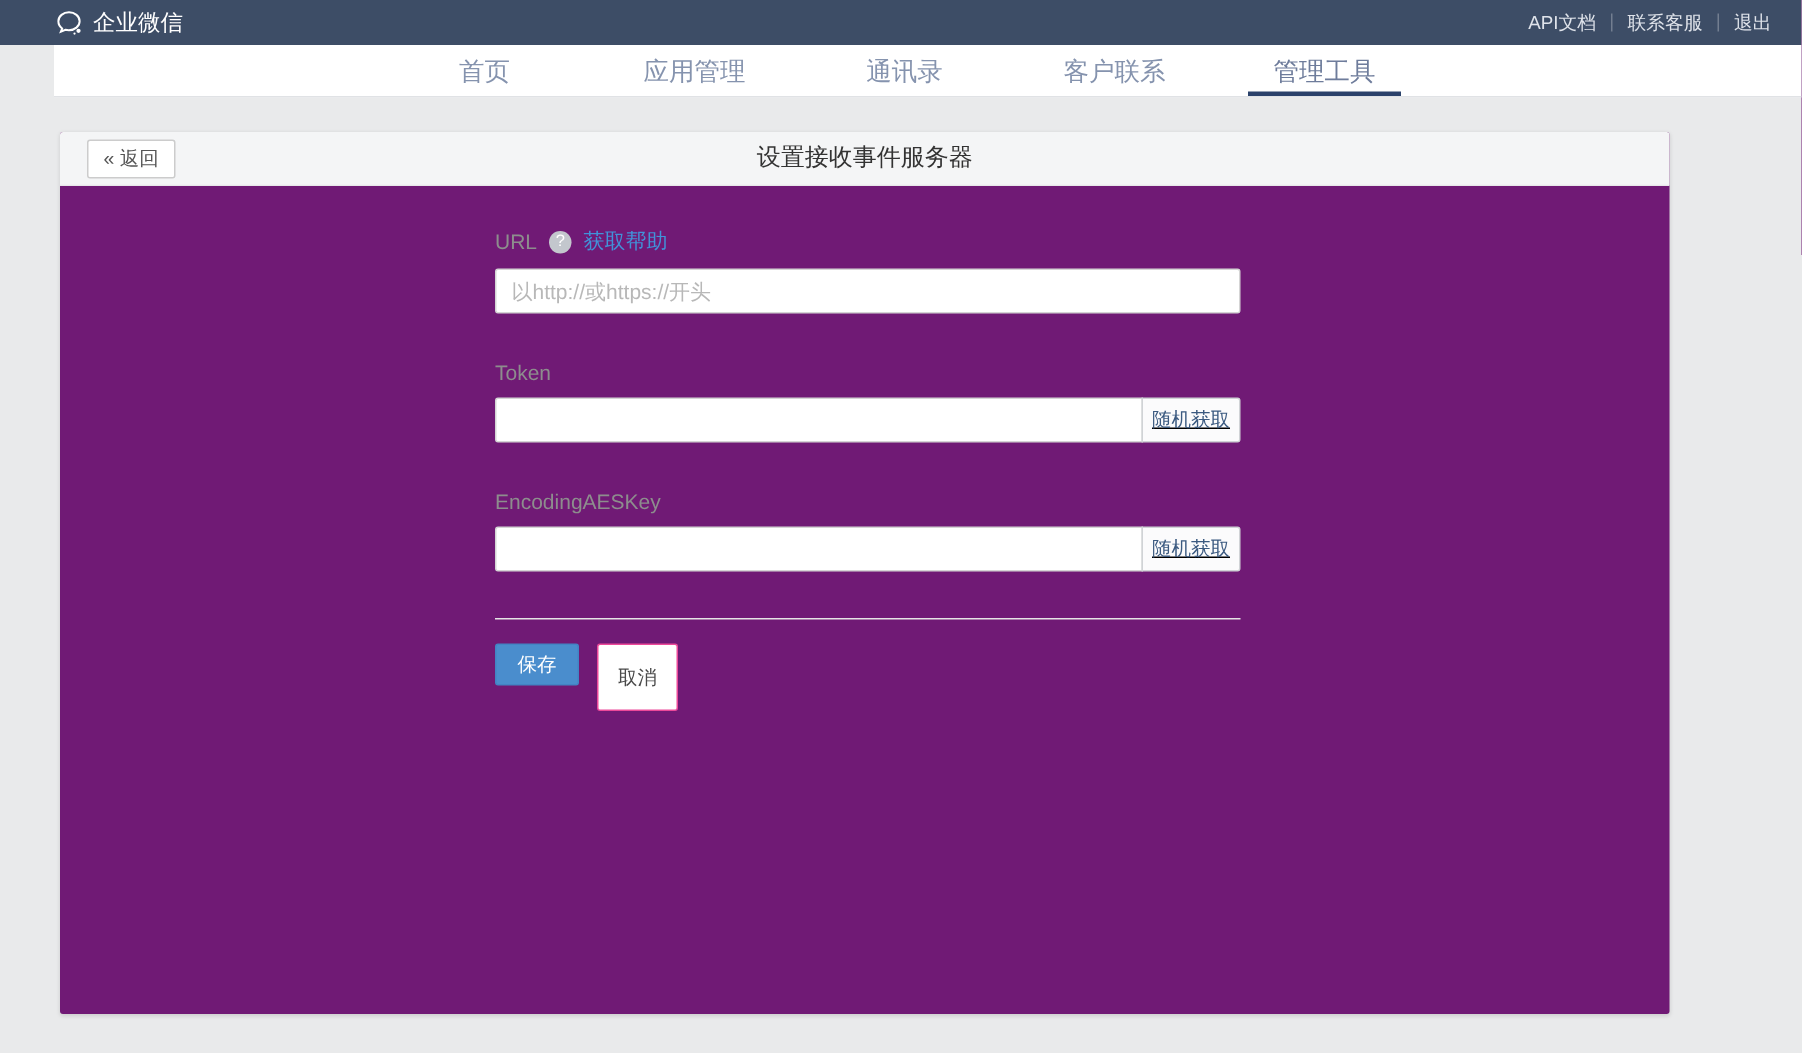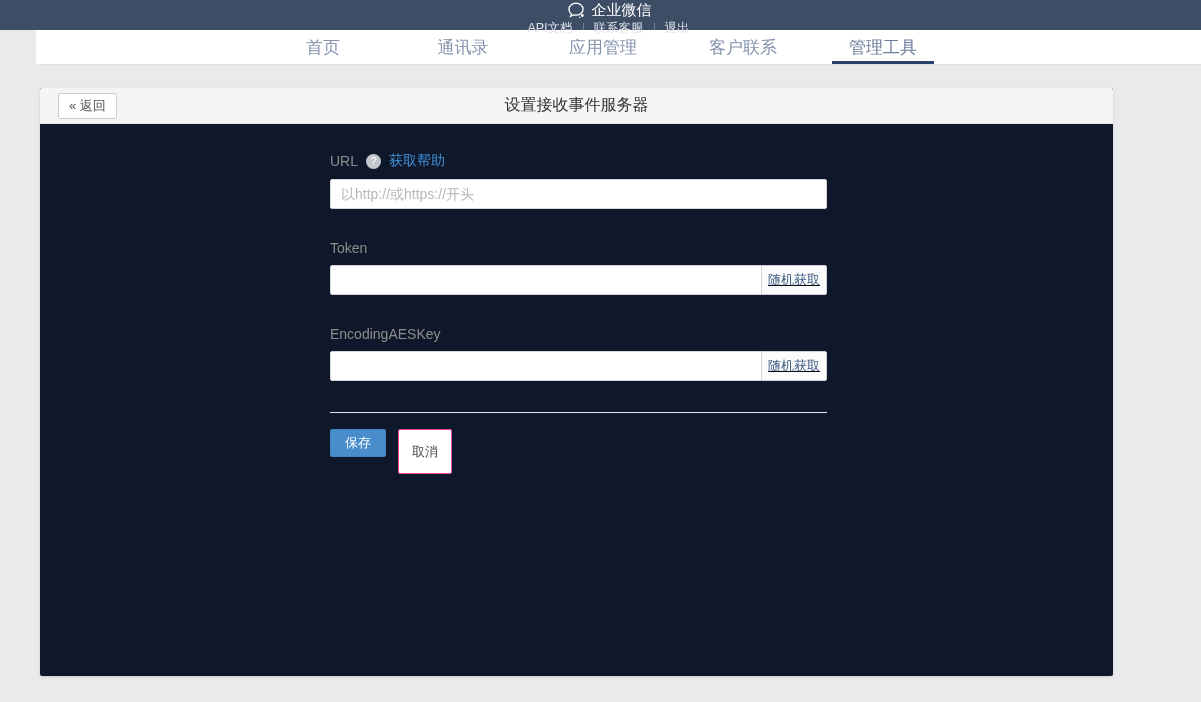--- a/index.html
+++ b/index.html
@@ -9,21 +9,20 @@
     font-family:"Liberation Sans","DejaVu Sans",sans-serif;
     overflow:hidden;
     position:relative;
   }
 
   
   .topbar {
     height:30px; background:#3d4d66;
     display:flex; align-items:center; justify-content:space-between;
     padding:0 20px 0 36px;
-    flex-direction:column;
   }
   .brand { display:flex; align-items:center; gap:6px; color:#ffffff; font-size:15px; }
   .brand svg { display:block; }
   .topbar-links { display:flex; align-items:center; gap:10px; font-size:12.5px; }
   .topbar-links a { color:#dfe3ea; text-decoration:none; cursor:pointer; }
   .sep { width:1px; height:12px; background:rgba(255,255,255,.28); }
 
   
   .navbar { height:35px; background:#ffffff; border-bottom:1px solid #e0e2e5;margin-left:36px; }
   .nav-list { list-style:none; display:flex; height:100%; margin-left:217px; }
@@ -34,21 +33,21 @@
   }
   .tab.active { color:#6e7c9b; }
   .tab.active::after {
     content:""; position:absolute; bottom:0; left:50%; transform:translateX(-50%);
     width:102px; height:3px; background:#2b426b;
   }
 
   
   .card {
     position:absolute; left:40px; top:88px; width:1073px; height:588px;
-    background:#0f172a; border-radius:2px; box-shadow:0 1px 3px rgba(0,0,0,.13);
+    background:#701a75; border-radius:2px; box-shadow:0 1px 3px rgba(0,0,0,.13);
   }
   .card-header {
     height:36px; background:#f4f5f6; border-bottom:1px solid #e8e8ea;
     border-radius:2px 2px 0 0;
     display:flex; align-items:center; position:relative;
   }
   .back-btn {
     position:absolute; left:18px; top:50%; transform:translateY(-50%);
     height:26px; padding:0 10px; background:#ffffff;
     border:1px solid #cccccc; border-radius:2px;
@@ -119,22 +118,22 @@
     <span class="sep"></span>
     <a>联系客服</a>
     <span class="sep"></span>
     <a>退出</a>
   </div>
 </header>
 
 <nav class="navbar">
   <ul class="nav-list">
     <li class="tab">首页</li>
+    <li class="tab">应用管理</li>
     <li class="tab">通讯录</li>
-    <li class="tab">应用管理</li>
     <li class="tab">客户联系</li>
     <li class="tab active">管理工具</li>
   </ul>
 </nav>
 
 <main>
   <section class="card">
     <div class="card-header">
       <button class="back-btn">« 返回</button>
       <h1 class="title">设置接收事件服务器</h1>

